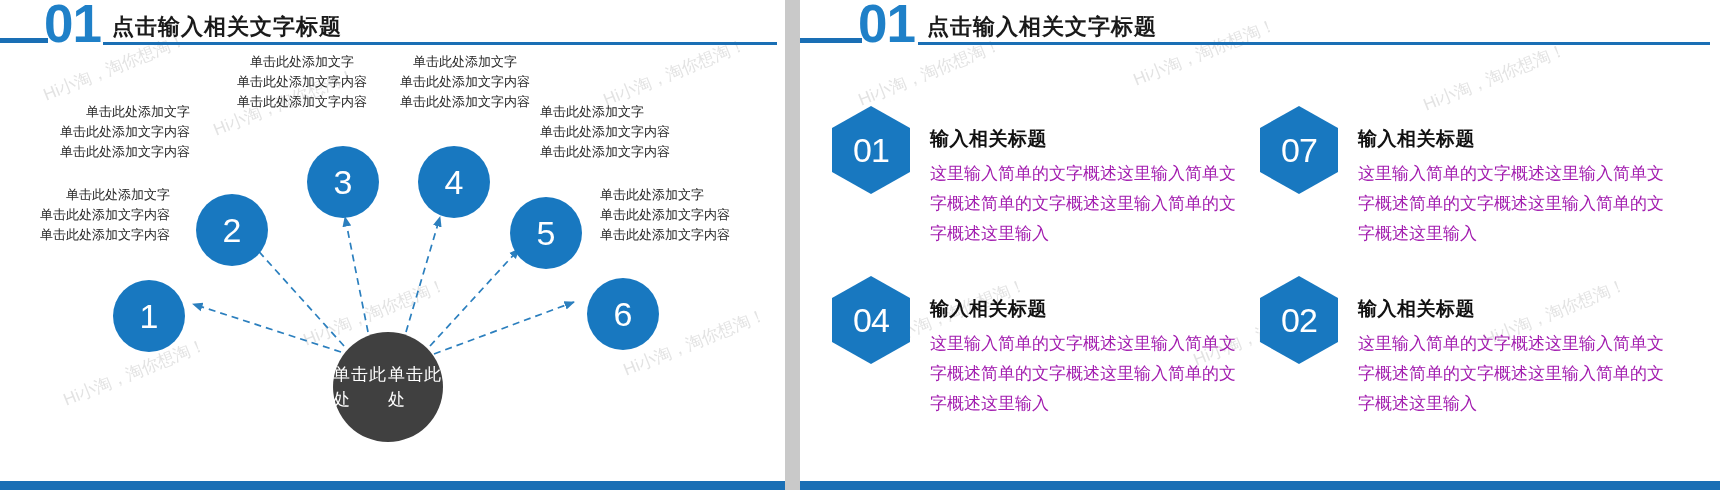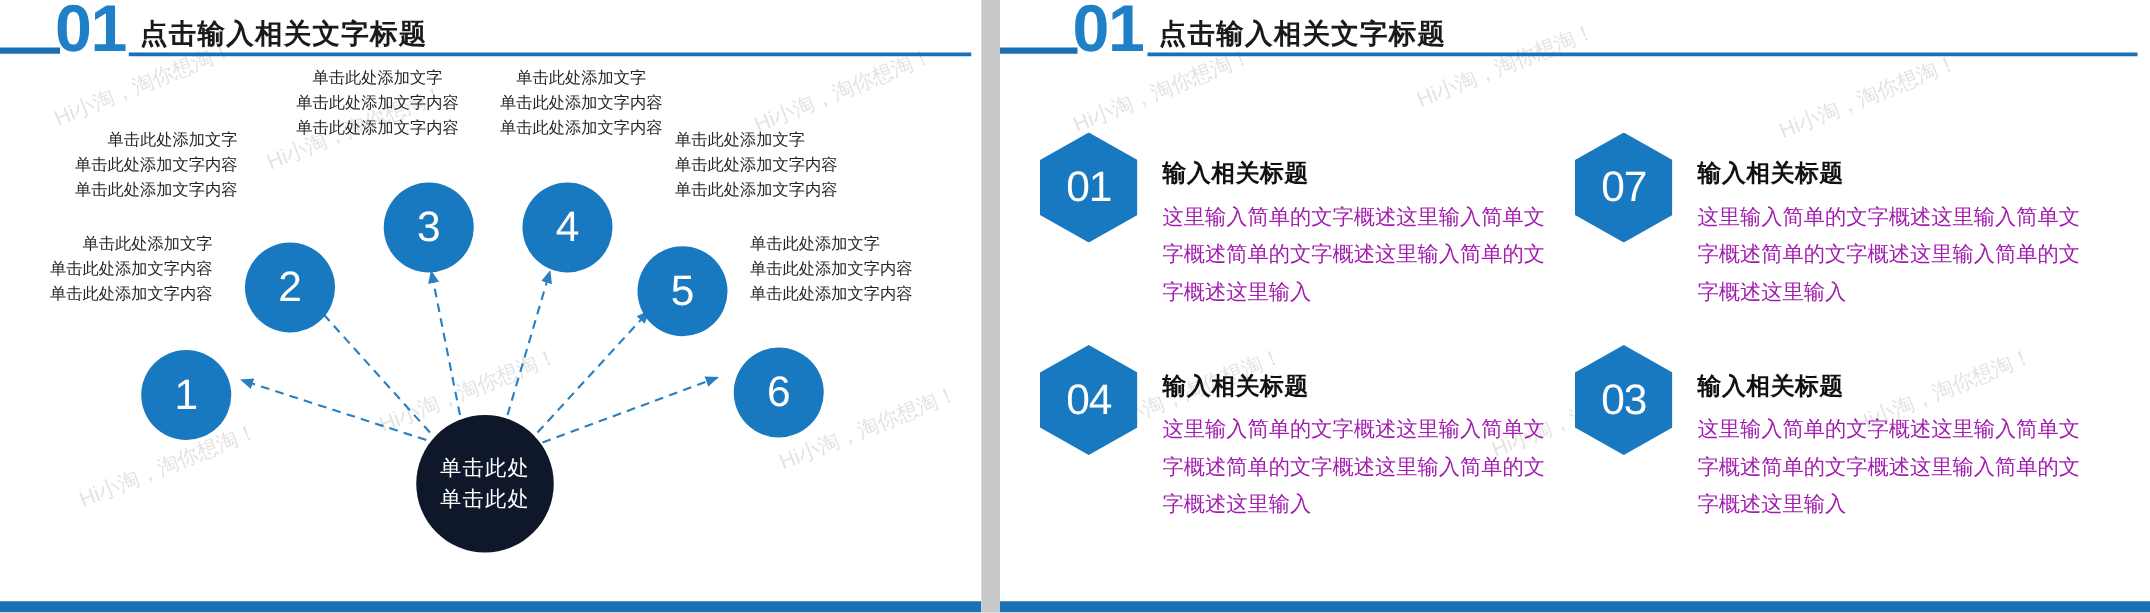--- a/index.html
+++ b/index.html
@@ -39,22 +39,22 @@
   
   .wm{position:absolute;color:#e3e3e3;font-size:17px;white-space:nowrap;
       transform:rotate(-22deg);transform-origin:left top;pointer-events:none;
       font-family:"Liberation Sans",sans-serif;}
 
   
   .diagram{position:absolute;left:0;top:52px;width:785px;height:430px;}
   .node{position:absolute;border-radius:50%;background:#1878c0;color:#fff;
         display:flex;align-items:center;justify-content:center;
         font-size:34px;font-weight:300;font-family:"Liberation Sans",sans-serif;}
-  .hub{position:absolute;border-radius:50%;background:#0f172a;color:#fff;
-       display:flex;flex-direction:column;align-items:center;justify-content:center;
+  .hub{position:absolute;border-radius:50%;background:#404040;color:#fff;
+       display:flex;flex-direction:row;align-items:center;justify-content:center;
        font-size:17px;line-height:1.5;letter-spacing:1px;}
   .lbl{position:absolute;font-size:13px;color:#262626;line-height:1.55;white-space:nowrap;}
   .lbl .l1{display:block;}
   .lbl.c{text-align:center;}
   .lbl.r{text-align:right;}
   .lbl.l{text-align:left;}
   .arrows{position:absolute;left:0;top:0;width:785px;height:430px;}
 
   
   .hexgrid{position:absolute;left:0;top:60px;width:920px;height:400px;}
@@ -198,21 +198,21 @@
 
       <div class="cell" style="left:32px;top:216px;">
         <div class="hex">04</div>
         <div class="cell-body">
           <div class="cell-title">输入相关标题</div>
           <div class="cell-text">这里输入简单的文字概述这里输入简单文字概述简单的文字概述这里输入简单的文字概述这里输入</div>
         </div>
       </div>
 
       <div class="cell" style="left:460px;top:216px;">
-        <div class="hex">03</div>
+        <div class="hex">02</div>
         <div class="cell-body">
           <div class="cell-title">输入相关标题</div>
           <div class="cell-text">这里输入简单的文字概述这里输入简单文字概述简单的文字概述这里输入简单的文字概述这里输入</div>
         </div>
       </div>
 
     </div>
 
     <div class="footer-thin"></div>
     <div class="footer"></div>

